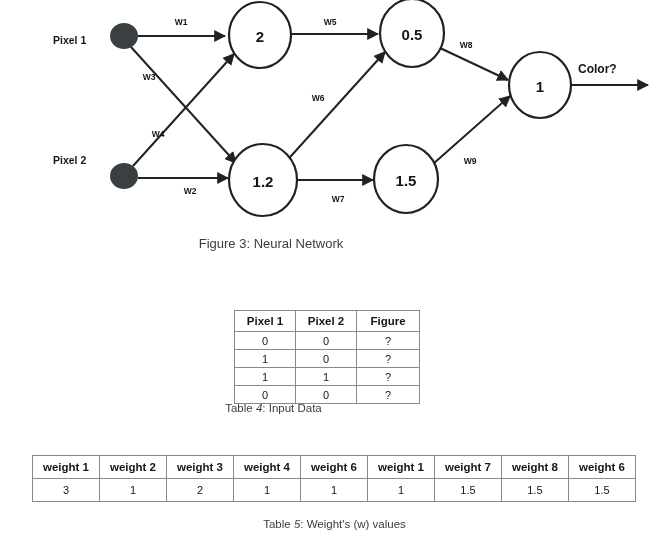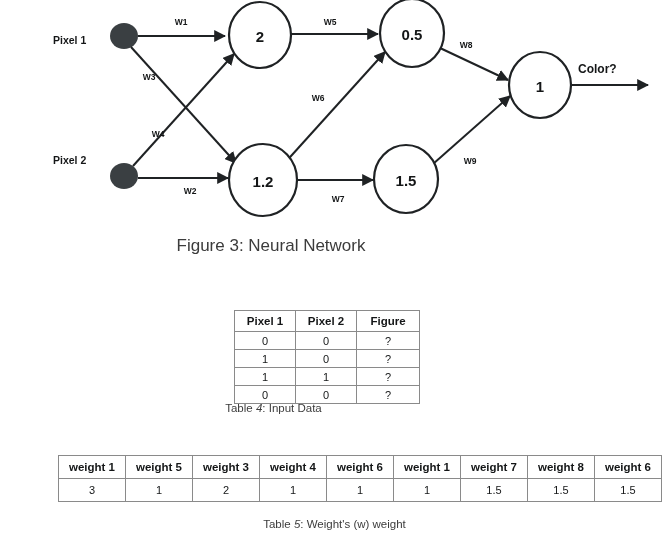--- a/index.html
+++ b/index.html
@@ -66,21 +66,21 @@
     font-size: 12px;
     font-weight: bold;
     fill: #141617;
   }
   .figure-caption {
     position: absolute;
     left: 0;
     top: 236px;
     width: 542px;
     text-align: center;
-    font-size: 17px;
+    font-size: 13px;
     color: #3c3c3c;
   }
   #input-data-table {
     position: absolute;
     left: 234px;
     top: 310px;
     border-collapse: collapse;
     border: 1px solid #6f6f6f;
   }
   #input-data-table td, #input-data-table th {
@@ -109,21 +109,20 @@
     color: #3c3c3c;
   }
   .table4-caption .num { font-style: italic; }
   #weights-table {
     position: absolute;
     left: 32px;
     top: 455px;
     border-collapse: collapse;
     border: 1px solid #6f6f6f;
     width: 604px;
-    margin-left: 26px;
   }
   #weights-table th, #weights-table td {
     border: 1px solid #8a8a8a;
     text-align: center;
     font-size: 11px;
     color: #141617;
     padding: 0;
     height: 22px;
     width: 67px;
   }
@@ -235,21 +234,21 @@
     </tr>
   </tbody>
 </table>
 
 <div class="table4-caption"><span>Table </span><span class="num">4</span><span>: Input Data</span></div>
 
 <table id="weights-table">
   <thead>
     <tr>
       <th>weight 1</th>
-      <th>weight 5</th>
+      <th>weight 2</th>
       <th>weight 3</th>
       <th>weight 4</th>
       <th>weight 6</th>
       <th>weight 1</th>
       <th>weight 7</th>
       <th>weight 8</th>
       <th>weight 6</th>
     </tr>
   </thead>
   <tbody>
@@ -260,13 +259,13 @@
       <td>1</td>
       <td>1</td>
       <td>1</td>
       <td>1.5</td>
       <td>1.5</td>
       <td>1.5</td>
     </tr>
   </tbody>
 </table>
 
-<div class="table5-caption"><span>Table </span><span class="num">5</span><span>: Weight's (w) weight</span></div>
+<div class="table5-caption"><span>Table </span><span class="num">5</span><span>: Weight's (w) values</span></div>
 
 </body></html>

